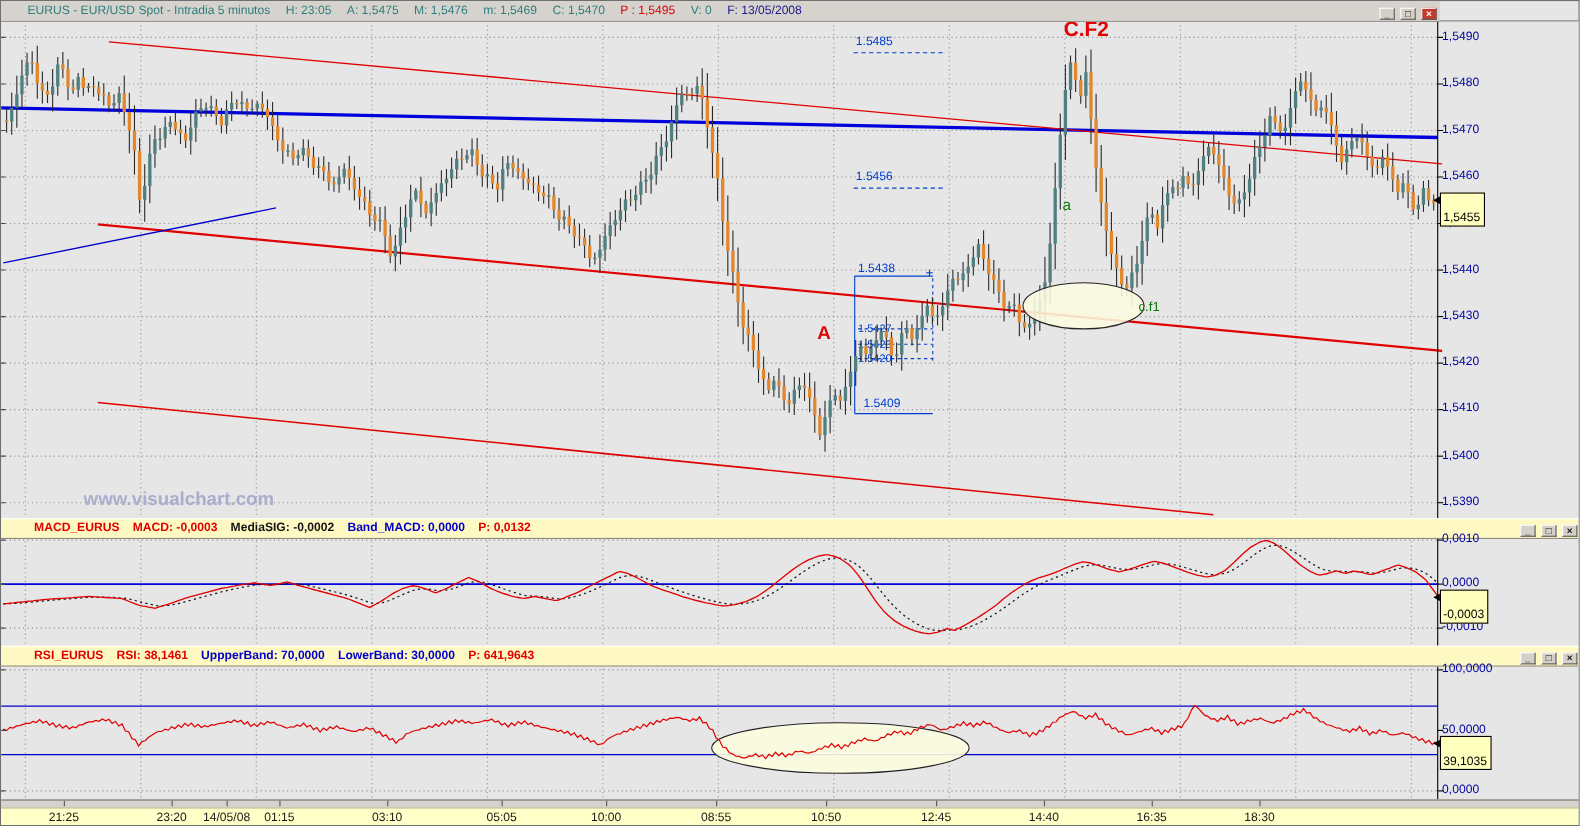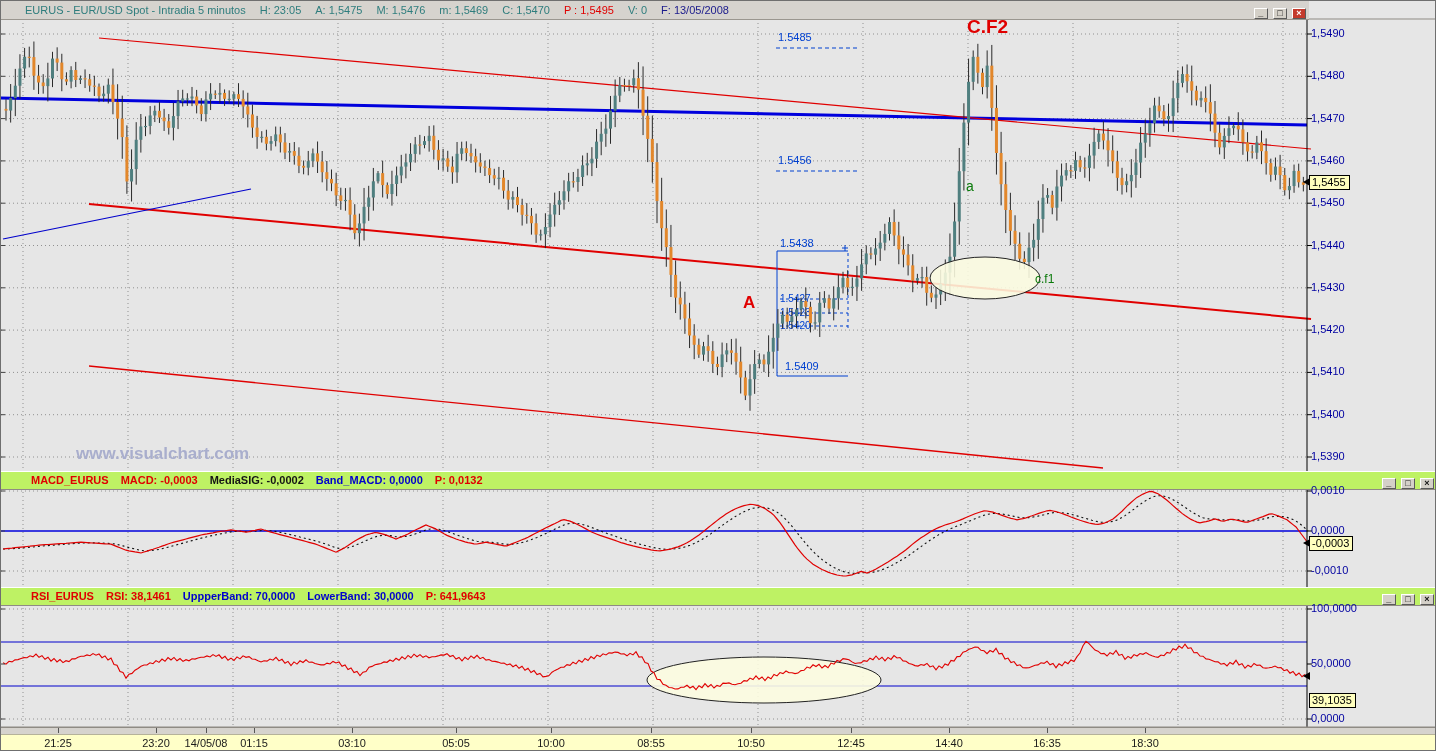--- a/index.html
+++ b/index.html
@@ -2,33 +2,33 @@
 <html><head>
 <meta charset="utf-8">
 <style>
   html,body{margin:0;padding:0;background:#9aa0a8;}
   #win{position:relative;width:1436px;height:751px;background:#e6e6e6;overflow:hidden;
        font-family:"Liberation Sans",sans-serif;border:1px solid #6f6f6f;box-sizing:border-box;}
   #cv{position:absolute;left:0;top:0;}
   .titlebar{position:absolute;left:0;top:0;width:1308px;height:18px;background:#d6d3ce;
             border-bottom:1px solid #9a968f;font-size:11px;line-height:18px;white-space:nowrap;}
   .titlebar .seg{margin-right:14px;}
-  .phdr{position:absolute;left:0;width:1436px;height:17px;background:#bef264;
+  .phdr{position:absolute;left:0;width:1436px;height:17px;background:#fef9c3;
         border-top:1px solid #ffffff;border-bottom:1px solid #8f8b84;
         font-size:11px;line-height:16px;white-space:nowrap;}
   .phdr .seg{margin-right:12px;font-weight:bold;}
   .winbtns{position:absolute;top:2px;right:3px;height:12px;}
   .wbtn{display:inline-block;width:14px;height:11px;margin-left:2px;background:#d4d0c8;
         border-top:1px solid #fff;border-left:1px solid #fff;border-right:1px solid #5a5a5a;
         border-bottom:1px solid #5a5a5a;font-size:9px;line-height:9px;text-align:center;
         color:#111;box-sizing:border-box;cursor:default;font-weight:bold;}
   .wbtn.close-red{background:#c43a2c;color:#fff;}
   .axlabel{position:absolute;font-size:11px;color:#0000a0;left:1310px;}
   .valbox{position:absolute;left:1308px;background:#ffffbe;border:1px solid #000;
-          font-size:11px;color:#000;padding:0 3px 0 2px;height:13px;line-height:13px;}
+          font-size:11px;color:#000;padding:16px 3px 0 2px;height:13px;line-height:13px;}
   .tlabel{position:absolute;top:736px;font-size:11px;color:#1a1a1a;transform:translateX(-50%);}
   #timebar{position:absolute;left:0;top:733px;width:1436px;height:18px;background:#ffffc8;
            border-top:1px solid #b5b29a;}
   #tickstrip{position:absolute;left:0;top:726px;width:1436px;height:7px;background:#d6d3ce;
              border-top:1px solid #8f8b84;}
 </style>
 </head>
 <body>
 
 <div id="win">
@@ -772,21 +772,21 @@
       <div class="axlabel" style="top: 406.7px;">1,5400</div>
       <div class="axlabel" style="top: 449px;">1,5390</div>
       <div class="axlabel" style="top: 483px;">0,0010</div>
       <div class="axlabel" style="top: 523px;">0,0000</div>
       <div class="axlabel" style="top: 563px;">-0,0010</div>
       <div class="axlabel" style="top: 601px;">100,0000</div>
       <div class="axlabel" style="top: 656px;">50,0000</div>
       <div class="axlabel" style="top: 711px;">0,0000</div>
       <div class="valbox" style="top: 174.05px;">1,5455</div>
       <div class="valbox" style="top: 535px;">-0,0003</div>
-      <div class="valbox" style="top: 667.99px; margin-top: 24px;">39,1035</div>
+      <div class="valbox" style="top: 667.99px;">39,1035</div>
       <div class="tlabel" style="left: 57px;">21:25</div>
       <div style="position: absolute; top: 727px; width: 1px; height: 5px; background: rgb(85, 85, 85); left: 57px;"></div>
       <div class="tlabel" style="left: 155px;">23:20</div>
       <div style="position: absolute; top: 727px; width: 1px; height: 5px; background: rgb(85, 85, 85); left: 155px;"></div>
       <div class="tlabel" style="left: 205px;">14/05/08</div>
       <div style="position: absolute; top: 727px; width: 1px; height: 5px; background: rgb(85, 85, 85); left: 205px;"></div>
       <div class="tlabel" style="left: 253px;">01:15</div>
       <div style="position: absolute; top: 727px; width: 1px; height: 5px; background: rgb(85, 85, 85); left: 253px;"></div>
       <div class="tlabel" style="left: 351px;">03:10</div>
       <div style="position: absolute; top: 727px; width: 1px; height: 5px; background: rgb(85, 85, 85); left: 351px;"></div>

